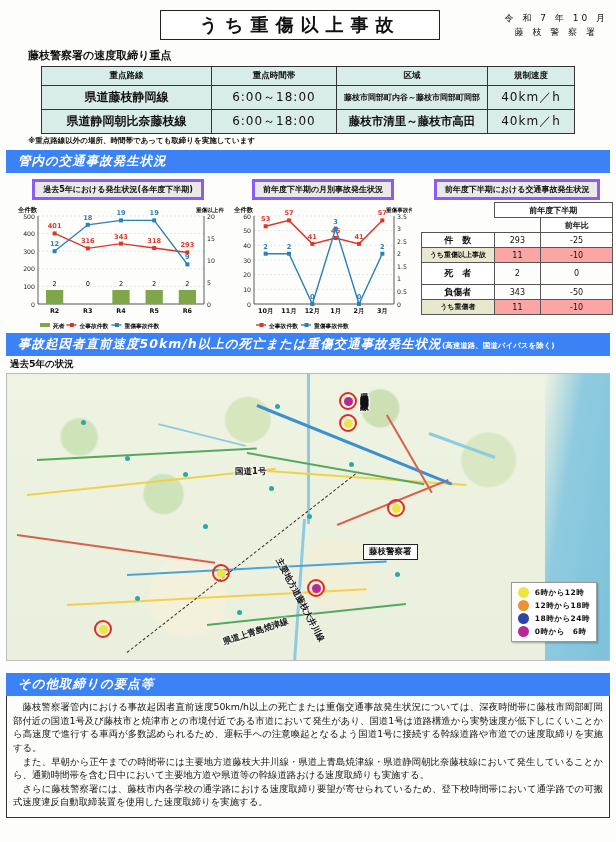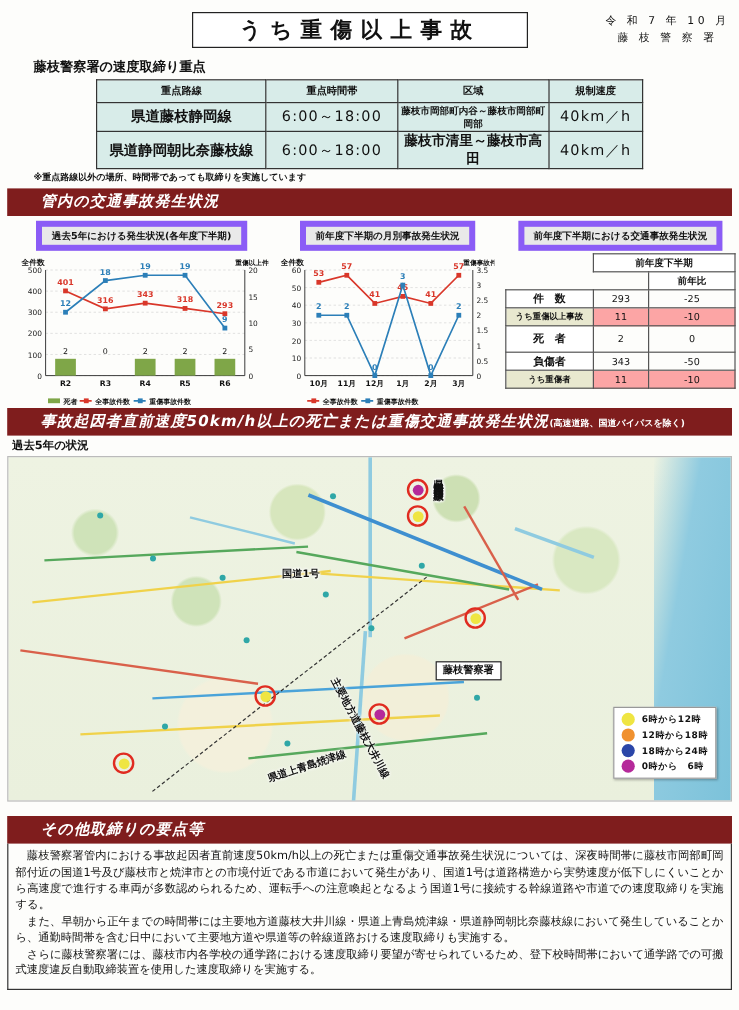--- a/index.html
+++ b/index.html
@@ -25,41 +25,41 @@
     font-family:"DejaVu Sans", sans-serif;
   }
   .hdr-right {
     position:absolute; right:8px; top:12px; text-align:center;
     font-size:9px; line-height:1.5; letter-spacing:3px;
   }
 
   .sub-title { font-size:11px; font-weight:bold; margin:2px 0 3px 28px; }
 
   
-  .t1 { width:456px; margin:0 auto; border-collapse:collapse; }
+  .t1 { width:534px; margin:0 auto; border-collapse:collapse; }
   .t1 th, .t1 td { border:1px solid #333; text-align:center; }
   .t1 th { background:#d8ece9; font-size:8.5px; font-weight:bold; padding:3px 0; }
   .t1 td { background:#d8ece9; height:24px; }
   .t1 td.route { font-size:12px; font-weight:bold; }
   .t1 td.time  { font-size:12px; letter-spacing:1px; }
   .t1 td.area-s { font-size:8px; font-weight:bold; }
   .t1 td.area-l { font-size:11.5px; font-weight:bold; }
   .t1 td.spd   { font-size:12px; letter-spacing:1px; }
   .note { font-size:7.5px; font-weight:bold; margin:2px 0 0 28px; }
 
   
   .band {
-    margin:4px 6px 0 6px; background:#7f1d1d; color:#fff;
+    margin:4px 6px 0 6px; background:#3b82f6; color:#fff;
     font-size:12.5px; font-weight:bold; font-style:italic;
-    padding:3px 0 3px 28px; letter-spacing:1px;
+    padding:3px 0 3px 12px; letter-spacing:1px;
   }
   .band small { font-size:7.5px; font-style:normal; letter-spacing:0; }
 
   .panel-lbl {
-    display:inline-block; border:5px solid #8b5cf6; background:#e9e9e9;
+    display:inline-block; border:3px solid #8b5cf6; background:#e9e9e9;
     font-size:8px; font-weight:bold; padding:2px 8px;
   }
 
   
   .charts { position:relative; height:152px; margin:4px 6px 0 6px; }
   .c1 { position:absolute; left:6px;   top:0; width:212px; }
   .c2 { position:absolute; left:228px; top:0; width:178px; }
   .c3 { position:absolute; left:415px; top:0; width:192px; }
   .clbl { text-align:center; margin-bottom:2px; }
 

